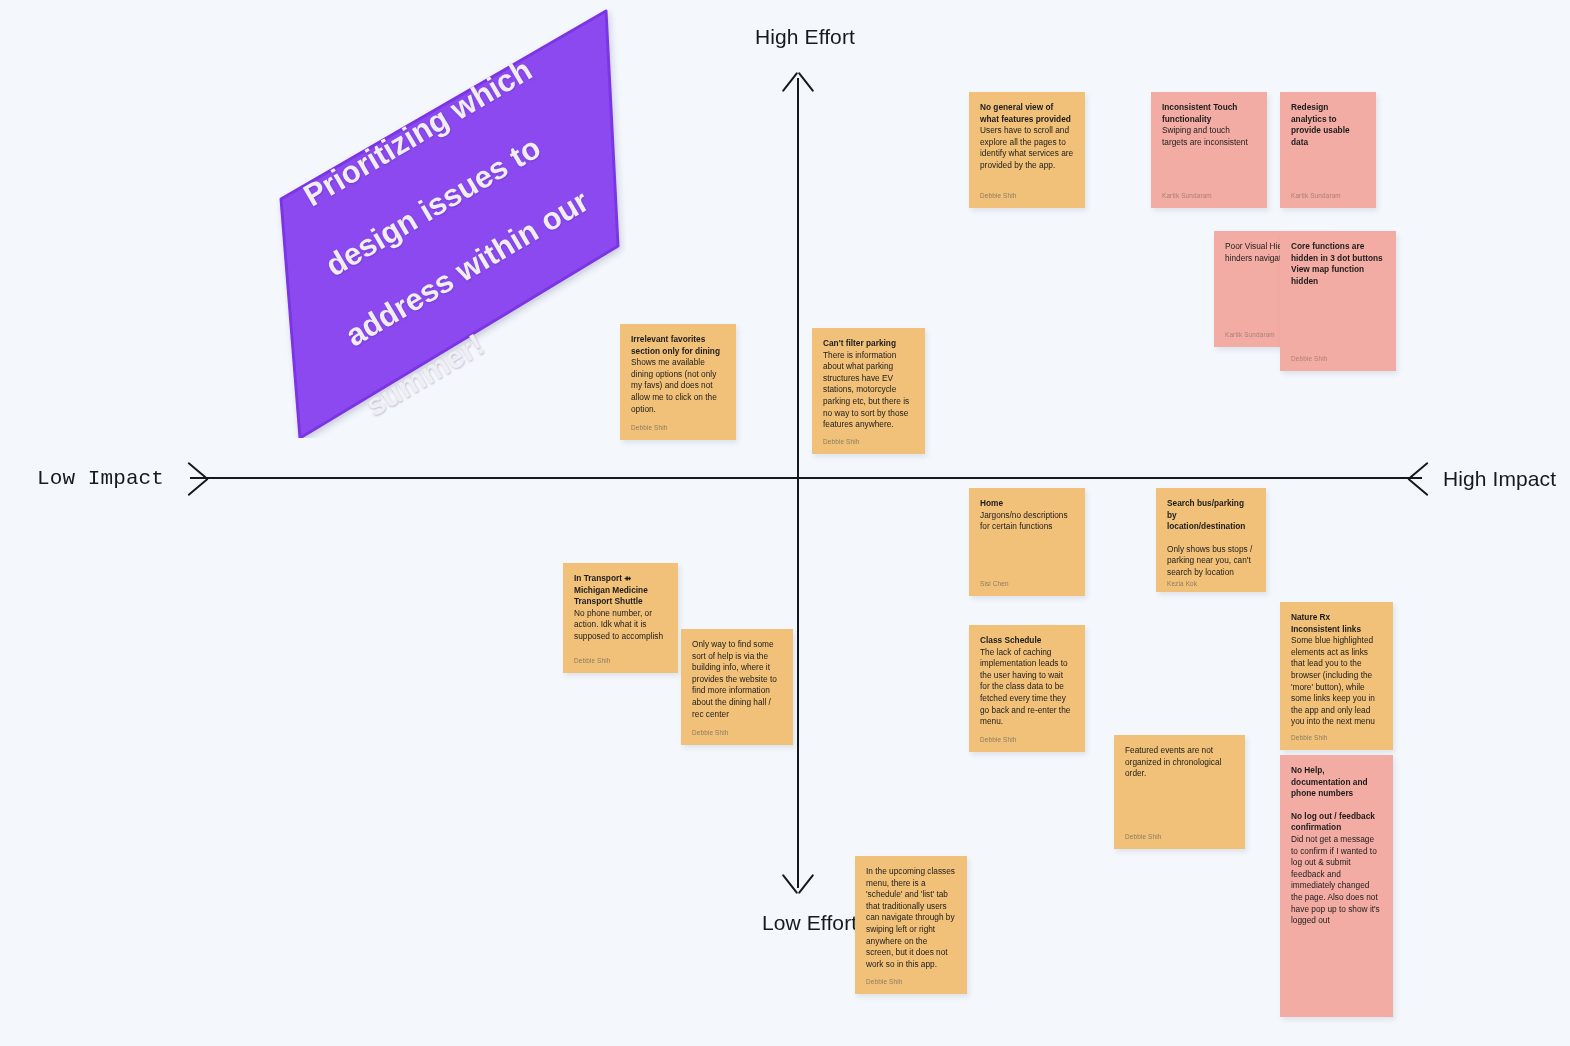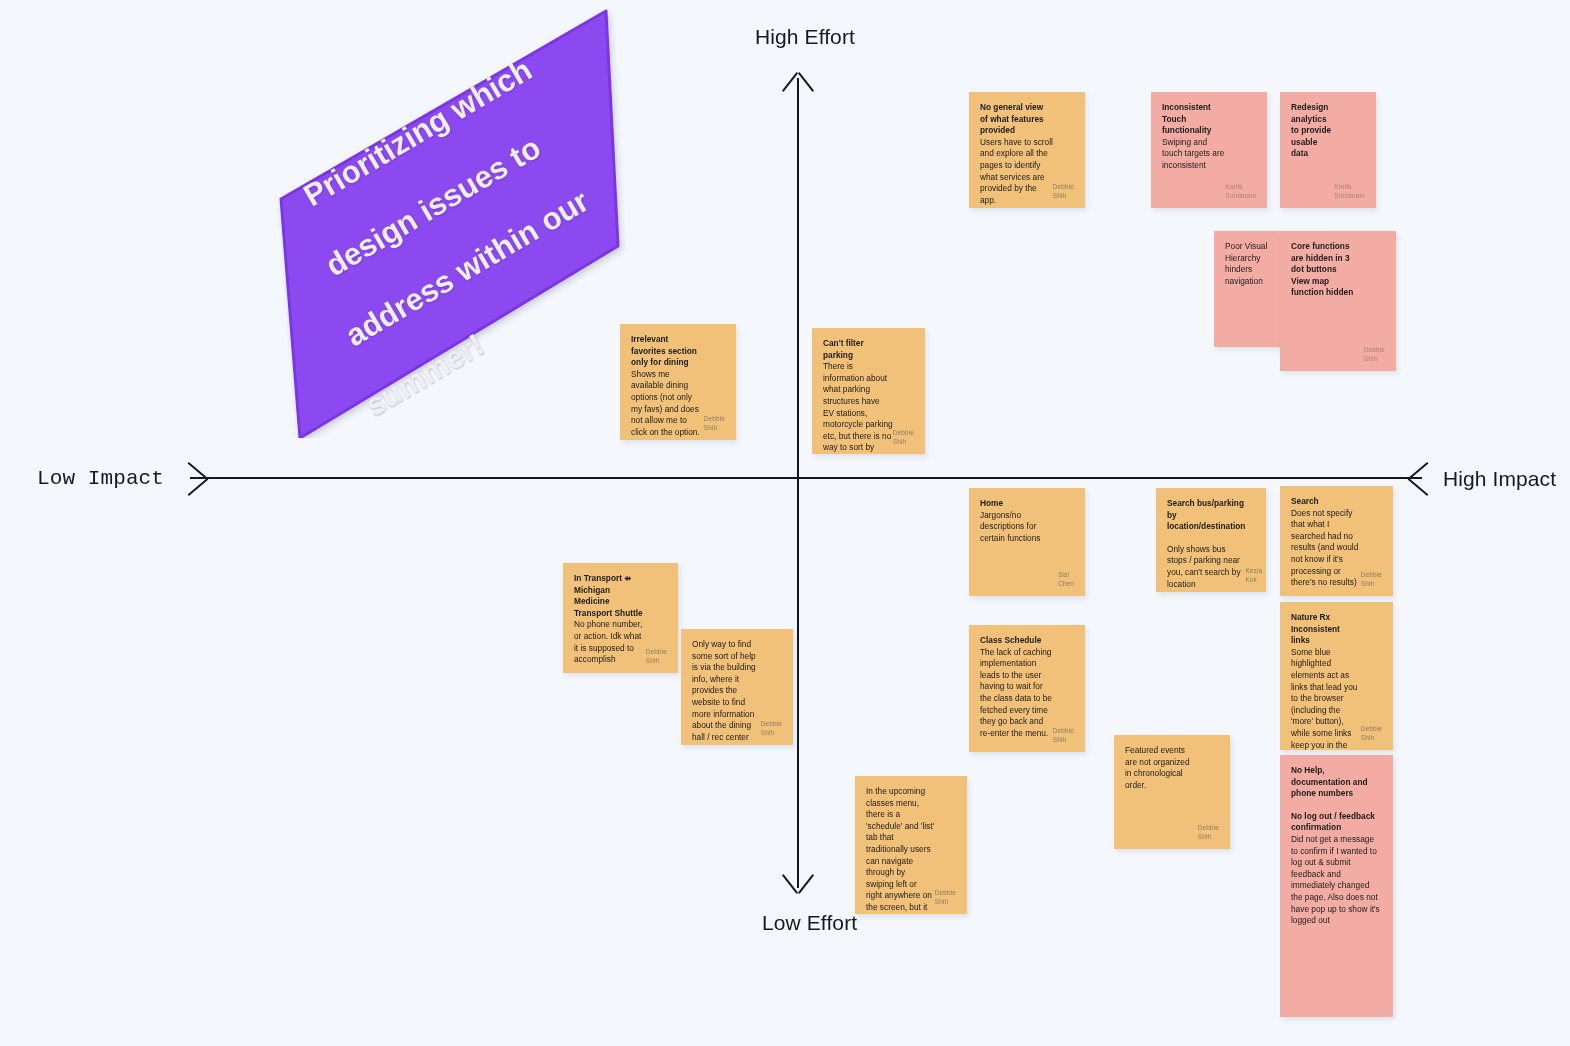--- a/index.html
+++ b/index.html
@@ -49,21 +49,21 @@
 
   
   .note {
     position: absolute;
     box-sizing: border-box;
     padding: 10px 11px 8px 11px;
     font-size: 8.3px;
     line-height: 11.6px;
     color: #1c1c1c;
     display: flex;
-    flex-direction: row;
+    flex-direction: column;
     box-shadow: 2px 3px 5px rgba(40,50,70,0.10);
     overflow: hidden;
   }
   .note.yellow { background: #f1c179; }
   .note.pink   { background: #f3aca3; }
 
   .note .body { flex: 1 1 auto; }
   .note .title {
     font-weight: bold;
     display: block;
@@ -228,21 +228,21 @@
     <div class="author">Debbie Shih</div>
   </div>
 
   <div class="note yellow" style="left:681px; top:629px; width:112px; height:116px;">
     <div class="body">
       <span class="text">Only way to find some sort of help is via the building info, where it provides the website to find more information about the dining hall / rec center</span>
     </div>
     <div class="author">Debbie Shih</div>
   </div>
 
-  <div class="note yellow" style="left:855px; top:776px; width:112px; height:138px;">
+  <div class="note yellow" style="left:855px; top:856px; width:112px; height:138px;">
     <div class="body">
       <span class="text">In the upcoming classes menu, there is a 'schedule' and 'list' tab that traditionally users can navigate through by swiping left or right anywhere on the screen, but it does not work so in this app.</span>
     </div>
     <div class="author">Debbie Shih</div>
   </div>
 
   <div class="note yellow" style="left:969px; top:488px; width:116px; height:108px;">
     <div class="body">
       <span class="title">Home</span>
       <span class="text">Jargons/no descriptions for certain functions</span>
@@ -252,46 +252,39 @@
 
   <div class="note yellow" style="left:1156px; top:488px; width:110px; height:104px;">
     <div class="body">
       <span class="title">Search bus/parking by location/destination</span>
       <span class="spacer"></span>
       <span class="text">Only shows bus stops / parking near you, can't search by location</span>
     </div>
     <div class="author">Kezia Kok</div>
   </div>
 
-  <div class="note yellow" style="left:1280px; top:486px; width:113px; height:110px;">
-    <div class="body">
-      <span class="title">Search</span>
-      <span class="text">Does not specify that what I searched had no results (and would not know if it's processing or there's no results)</span>
-    </div>
-    <div class="author">Debbie Shih</div>
-  </div>
 
   <div class="note yellow" style="left:1280px; top:602px; width:113px; height:148px;">
     <div class="body">
       <span class="title">Nature Rx</span>
       <span class="title2">Inconsistent links</span>
       <span class="text">Some blue highlighted elements act as links that lead you to the browser (including the 'more' button), while some links keep you in the app and only lead you into the next menu</span>
     </div>
     <div class="author">Debbie Shih</div>
   </div>
 
   <div class="note yellow" style="left:969px; top:625px; width:116px; height:127px;">
     <div class="body">
       <span class="title">Class Schedule</span>
       <span class="text">The lack of caching implementation leads to the user having to wait for the class data to be fetched every time they go back and re-enter the menu.</span>
     </div>
     <div class="author">Debbie Shih</div>
   </div>
 
-  <div class="note yellow" style="left:1114px; top:735px; width:116px; height:114px;">
+  <div class="note yellow" style="left:1114px; top:735px; width:131px; height:114px;">
     <div class="body">
       <span class="text">Featured events are not organized in chronological order.</span>
     </div>
     <div class="author">Debbie Shih</div>
   </div>
 
   <div class="note pink" style="left:1280px; top:755px; width:113px; height:262px;">
     <div class="body">
       <span class="title">No Help, documentation and phone numbers</span>
       <span class="spacer"></span>

